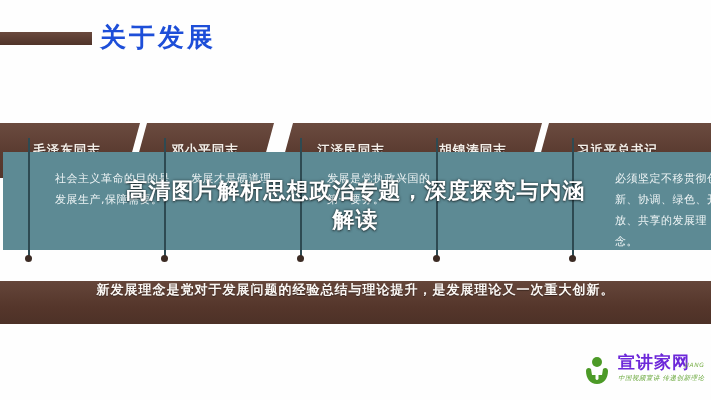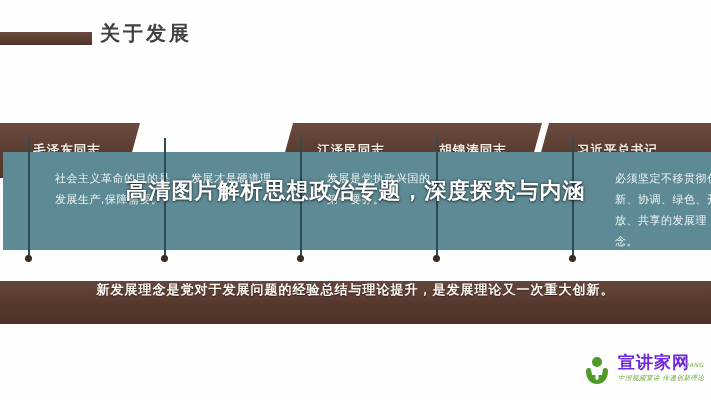--- a/index.html
+++ b/index.html
@@ -10,21 +10,21 @@
     overflow:hidden;position:relative;
   }
   .slide{position:absolute;left:0;top:0;width:711px;height:400px;background:#fefefe;}
 
   
   .header{position:absolute;left:0;top:14px;width:100%;height:40px;}
   .header-bar{position:absolute;left:0;top:18px;width:92px;height:13px;
       background:linear-gradient(180deg,#6a4a3e 0%,#503329 100%);}
   .header-title{position:absolute;left:100px;top:6px;
       font-family:"DejaVu Serif","Liberation Serif",serif;
-      font-size:20px;font-weight:bold;color:#404040;letter-spacing:3px;
+      font-size:26px;font-weight:bold;color:#1d4ed8;letter-spacing:3px;
       white-space:nowrap;}
 
   
   .chev-strip{position:absolute;left:0;top:83px;width:711px;height:55px;}
   .chev{
     position:absolute;top:0;height:55px;
     background:linear-gradient(180deg,#6b4b3f 0%,#5a3b30 55%,#54362b 100%);
     display:flex;align-items:center;justify-content:center;margin-top:40px;
   }
   .chev span{
@@ -106,20 +106,23 @@
 
   <div class="header">
     <div class="header-bar"></div>
     <div class="header-title">关于发展</div>
   </div>
 
   <div class="chev-strip">
     <div class="chev c0">
       <span>毛泽东同志</span>
     </div>
+    <div class="chev c1">
+      <span>邓小平同志</span>
+    </div>
     <div class="chev c2">
       <span>江泽民同志</span>
     </div>
     <div class="chev c3">
       <span>胡锦涛同志</span>
     </div>
     <div class="chev c4">
       <span>习近平总书记</span>
     </div>
   </div>
@@ -171,15 +174,16 @@
         <rect x="15.5" y="15" width="3" height="11" rx="1.4" fill="#ffffff"></rect>
       </svg>
     </div>
     <div class="logo-name">宣讲家网</div>
     <div class="logo-abbr">JIANG</div>
     <div class="logo-tag">中国视频宣讲  传递创新理论</div>
   </div>
 
   <div class="overlay">
     <div class="line">高清图片解析思想政治专题，深度探究与内涵</div>
+    <div class="line">解读</div>
   </div>
 
 </div>
 
 </body></html>

